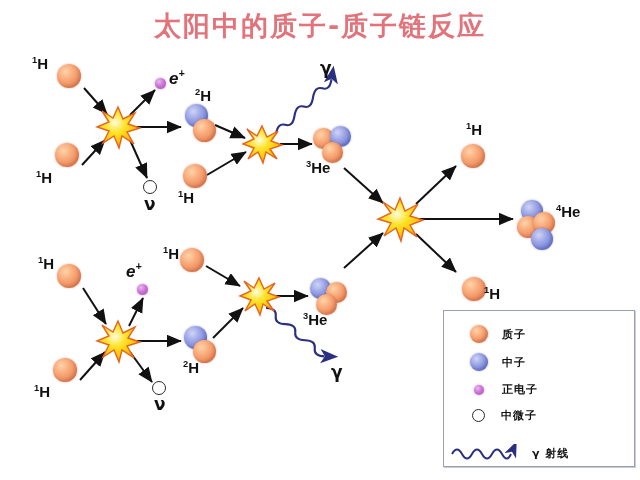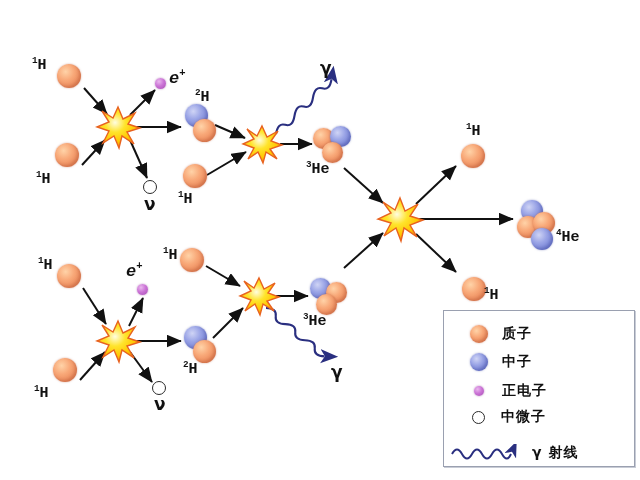--- a/index.html
+++ b/index.html
@@ -32,48 +32,49 @@
     background:radial-gradient(circle at 36% 32%, #eab8ee 0%, #cb74d6 45%, #a84cb4 100%);
     box-shadow:0 0 2px rgba(130,50,140,.6);
   }
   .neutrino{
     background:#ffffff;border:1.6px solid #2a2a2a;box-sizing:border-box;
   }
 
   
   .lbl{
     position:absolute;color:#111;white-space:nowrap;
-    font-family:Liberation Mono, monospace;
+    font-family:Liberation Sans, sans-serif;
     font-weight:700;line-height:1;
   }
   .lbl .sup{font-size:.62em;vertical-align:super;font-weight:700;}
   .lbl-nuc{font-size:15px;}
   .lbl-big{font-size:17px;}
   .lbl-it{font-style:italic;}
   .lbl-greek{font-family:"DejaVu Sans",sans-serif;font-size:17px;}
 
   
   #legend{
     position:absolute;left:443px;top:310px;width:190px;height:155px;
     background:#fff;border:1.5px solid #9aa0b0;
     box-shadow:1px 1px 0 #c8ccd6;
   }
   .leg-row{position:absolute;display:flex;align-items:center;}
   .leg-txt{
     font-family:"DejaVu Sans","Liberation Sans",sans-serif;
-    font-size:14px;color:#111;font-weight:600;letter-spacing:1px;
+    font-size:11px;color:#111;font-weight:600;letter-spacing:1px;
     white-space:nowrap;
   }
   .leg-swatch{position:relative;}
 </style>
 </head>
 <body>
 
 <div id="stage">
 
+  <div id="title">太阳中的质子-质子链反应</div>
 
   <svg id="gfx" viewBox="0 0 640 480" xmlns="http://www.w3.org/2000/svg">
     <defs>
       <marker id="ah" markerWidth="9" markerHeight="9" refX="7.2" refY="3.2" orient="auto" markerUnits="strokeWidth">
         <path d="M0,0 L7.6,3.2 L0,6.4 Z" fill="#111"></path>
       </marker>
       <marker id="ahg" markerWidth="10" markerHeight="10" refX="2" refY="3.4" orient="auto" markerUnits="strokeWidth">
         <path d="M0,0 L8.5,3.4 L0,6.8 L2.2,3.4 Z" fill="#2a2f80"></path>
       </marker>
       <radialGradient id="burstG" cx="42%" cy="38%" r="62%">
@@ -198,21 +199,21 @@
   <div class="particle proton" style="left:461px;top:144px;width:24px;height:24px;"></div>
   <div class="lbl lbl-nuc" style="left:466px;top:122px;"><span class="sup">1</span>H</div>
 
   <div class="particle proton" style="left:462px;top:277px;width:24px;height:24px;"></div>
   <div class="lbl lbl-nuc" style="left:484px;top:286px;"><span class="sup">1</span>H</div>
 
   <div class="particle neutron" style="left:521px;top:200px;width:22px;height:22px;"></div>
   <div class="particle proton" style="left:517px;top:216px;width:22px;height:22px;"></div>
   <div class="particle proton" style="left:533px;top:212px;width:22px;height:22px;"></div>
   <div class="particle neutron" style="left:531px;top:228px;width:22px;height:22px;"></div>
-  <div class="lbl lbl-nuc" style="left:556px;top:228px;"><span class="sup">4</span>He</div>
+  <div class="lbl lbl-nuc" style="left:556px;top:204px;"><span class="sup">4</span>He</div>
 
   <div id="legend">
 
     <div class="leg-row" style="left:26px;top:14px;">
       <span class="leg-swatch particle proton" style="position:relative;display:inline-block;width:18px;height:18px;margin-right:14px;"></span>
       <span class="leg-txt">质子</span>
     </div>
 
     <div class="leg-row" style="left:26px;top:42px;justify-content:flex-end;">
       <span class="leg-swatch particle neutron" style="position:relative;display:inline-block;width:18px;height:18px;margin-right:14px;"></span>

